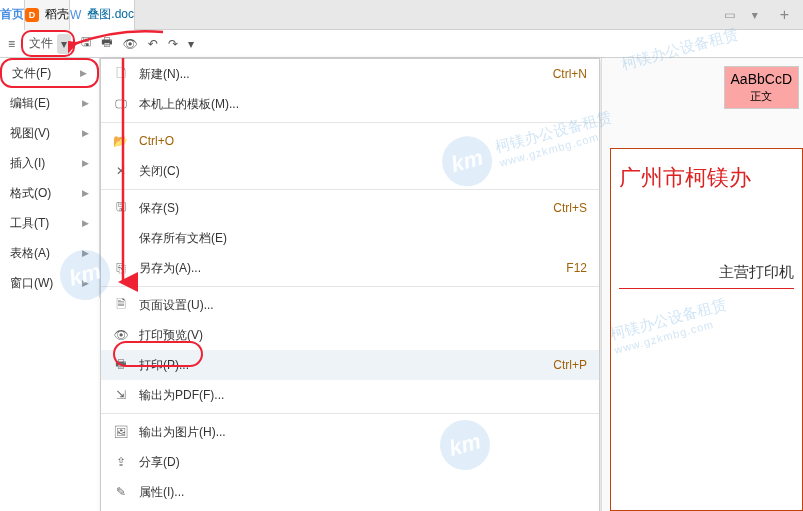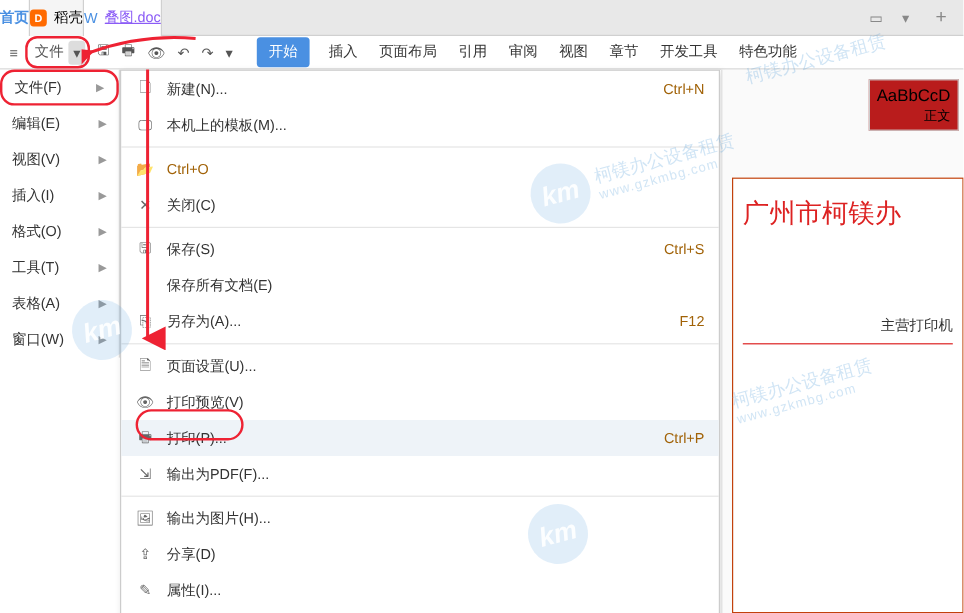--- a/index.html
+++ b/index.html
@@ -4,21 +4,21 @@
 <style>
 * { margin: 0; padding: 0; box-sizing: border-box; font-family: "Microsoft YaHei", sans-serif; }
 body { width: 803px; height: 511px; overflow: hidden; background: #fff; position: relative; font-size: 12px; }
 
 .tabs-bar { height: 30px; background: #e8e8e8; display: flex; align-items: center; border-bottom: 1px solid #d0d0d0; }
 .tab { height: 30px; display: flex; align-items: center; padding: 0 0; border-right: 1px solid #d0d0d0; background: #f5f5f5; cursor: pointer; gap: 6px; }
 .tab.active { background: #fff; }
 .tab-home { color: #4a90e2; font-weight: bold; }
 .doke-icon { width: 14px; height: 14px; background: #ff6a00; border-radius: 3px; display: inline-flex; align-items: center; justify-content: center; color: #fff; font-size: 9px; font-weight: bold; }
 .doc-icon { color: #4a90e2; font-size: 12px; }
-.doc-title { color: #8b5cf6; text-decoration: underline; }
+.doc-title { color: #0369a1; }
 .tab-spacer { flex: 1; }
 .tab-ctrl { padding: 0 8px; color: #888; }
 .tab-plus { padding: 0 14px; color: #888; font-size: 16px; }
 
 .toolbar { height: 28px; display: flex; align-items: center; padding: 0 4px; gap: 2px; border-bottom: 1px solid #d0d0d0; }
 .tb-btn { padding: 3px 4px; color: #555; display: inline-flex; align-items: center; }
 .file-btn-group { display: flex; align-items: center; border: 2px solid #e23; border-radius: 10px; padding: 0 2px; }
 .ribbon-tabs { display: flex; gap: 14px; margin-left: 14px; }
 .ribbon-tab { color: #333; padding: 4px 2px; }
 .ribbon-tab.start { background: #4a90e2; color: #fff; padding: 4px 10px; border-radius: 3px; }
@@ -31,26 +31,26 @@
 .dropdown { position: absolute; left: 100px; top: 58px; width: 500px; background: #fff; border: 1px solid #ccc; box-shadow: 2px 2px 6px rgba(0,0,0,0.15); }
 .dd-item { height: 30px; display: flex; align-items: center; padding: 0 12px; gap: 10px; color: #333; }
 .dd-item.hover { background: #eef3f8; }
 .dd-icon { width: 16px; color: #666; display: inline-flex; justify-content: center; }
 .dd-label { flex: 1; }
 .dd-shortcut { color: #a16207; }
 .dd-sep { height: 1px; background: #e5e5e5; margin: 3px 0; }
 .print-highlight { position: absolute; left: 113px; top: 341px; width: 90px; height: 26px; border: 2.5px solid #e23; border-radius: 13px; pointer-events: none; }
 
 .doc-area { position: absolute; left: 601px; top: 58px; right: 0; bottom: 0; background: #fafafa; border-left: 1px solid #ddd; }
-.style-box { position: absolute; right: 4px; top: 8px; border: 1px solid #ccc; padding: 4px 6px; background: #b91c1c; text-align: right; }
+.style-box { position: absolute; right: 4px; top: 8px; border: 1px solid #ccc; padding: 4px 6px; background: #fca5a5; text-align: center; }
 .style-sample { font-size: 14px; }
 .style-name { font-size: 11px; margin-top: 2px; }
 .doc-page { position: absolute; top: 90px; left: 8px; right: 0; bottom: 0; background: #fff; border: 1px solid #c2410c; padding: 14px 8px; overflow: hidden; }
 .doc-title-red { color: #d22; font-size: 22px; font-weight: 500; white-space: nowrap; }
-.doc-sub { color: #333; font-size: 12px; margin-top: 70px; white-space: nowrap; text-align: right; }
+.doc-sub { color: #333; font-size: 15px; margin-top: 70px; white-space: nowrap; text-align: right; }
 .doc-hr { border-top: 1.5px solid #d22; margin-top: 6px; }
 
 .watermark { position: absolute; color: rgba(90,160,220,0.28); pointer-events: none; transform: rotate(-15deg); }
 .wm-logo { width: 50px; height: 50px; border-radius: 50%; background: rgba(90,160,220,0.18); display: flex; align-items: center; justify-content: center; font-style: italic; font-weight: bold; font-size: 22px; color: rgba(255,255,255,0.9); }
 .wm-text { font-size: 15px; }
 .wm-url { font-size: 11px; letter-spacing: 1px; }
 
 .arrow-red { position: absolute; pointer-events: none; }
 .arrow1 { left: 68px; top: 26px; }
 .arrow2 { left: 111px; top: 54px; }
@@ -83,31 +83,20 @@
         <span>文件</span>
       </span>
     <span class="tb-btn" style="background:#ddd;border-radius:3px;">▾</span>
   </span>
   <span class="tb-btn">🖫</span>
   <span class="tb-btn">🖶</span>
   <span class="tb-btn">👁</span>
   <span class="tb-btn">↶</span>
   <span class="tb-btn">↷</span>
   <span class="tb-btn">▾</span>
-  <div class="ribbon-tabs">
-    <span class="ribbon-tab start">开始</span>
-    <span class="ribbon-tab">插入</span>
-    <span class="ribbon-tab">页面布局</span>
-    <span class="ribbon-tab">引用</span>
-    <span class="ribbon-tab">审阅</span>
-    <span class="ribbon-tab">视图</span>
-    <span class="ribbon-tab">章节</span>
-    <span class="ribbon-tab">开发工具</span>
-    <span class="ribbon-tab">特色功能</span>
-  </div>
 </div>
 
 <div class="side-menu">
   <div class="side-item hl">
       <span>文件(F)</span>
       <span class="side-arrow">▶</span>
     </div>
   <div class="side-item">
       <span>编辑(E)</span>
       <span class="side-arrow">▶</span>

